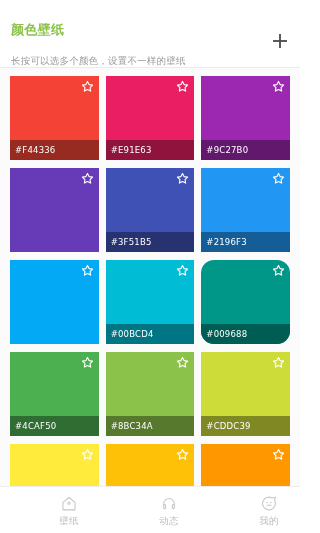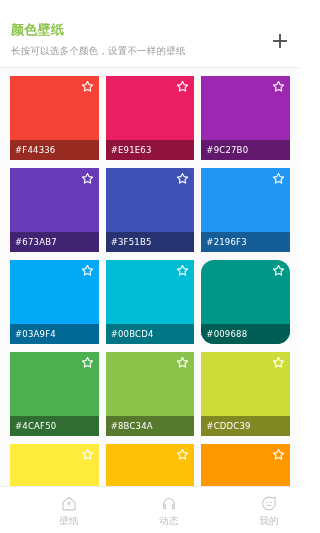--- a/index.html
+++ b/index.html
@@ -35,21 +35,21 @@
     border-bottom: 1px solid #ececec;
   }
   .header-title {
     font-size: 13px;
     font-weight: bold;
     color: #8BC34A;
     line-height: 15px;
     letter-spacing: 0.3px;
   }
   .header-sub {
-    margin-top: 8px;
+    margin-top: 18px;
     font-size: 9.5px;
     color: #9a9a9a;
     line-height: 12px;
     letter-spacing: 0.2px;
   }
   .add-btn {
     position: absolute;
     right: 7px;
     top: 28px;
     width: 26px;
@@ -188,21 +188,20 @@
             </svg>
           </span>
           <div class="tile-label" style="background: rgb(97, 24, 109);">#9C27B0</div>
         </div>
         <div class="tile" style="background: rgb(103, 58, 183);">
           <span class="tile-star">
             <svg width="13" height="13" viewBox="0 0 24 24">
               <path d="M12 2.6l2.9 5.9 6.5 0.95-4.7 4.6 1.1 6.45L12 17.45 6.2 20.5l1.1-6.45L2.6 9.45 9.1 8.5z" fill="none" stroke="#ffffff" stroke-width="2.1" stroke-linejoin="round"></path>
             </svg>
           </span>
-          <div class="tile-label" style="background: rgb(64, 36, 113);">#673AB7</div>
         </div>
         <div class="tile" style="background: rgb(63, 81, 181);">
           <span class="tile-star">
             <svg width="13" height="13" viewBox="0 0 24 24">
               <path d="M12 2.6l2.9 5.9 6.5 0.95-4.7 4.6 1.1 6.45L12 17.45 6.2 20.5l1.1-6.45L2.6 9.45 9.1 8.5z" fill="none" stroke="#ffffff" stroke-width="2.1" stroke-linejoin="round"></path>
             </svg>
           </span>
           <div class="tile-label" style="background: rgb(39, 50, 112);">#3F51B5</div>
         </div>
         <div class="tile" style="background: rgb(33, 150, 243);">
@@ -212,21 +211,20 @@
             </svg>
           </span>
           <div class="tile-label" style="background: rgb(20, 93, 151); margin-top: 36px;">#2196F3</div>
         </div>
         <div class="tile" style="background: rgb(3, 169, 244);">
           <span class="tile-star">
             <svg width="13" height="13" viewBox="0 0 24 24">
               <path d="M12 2.6l2.9 5.9 6.5 0.95-4.7 4.6 1.1 6.45L12 17.45 6.2 20.5l1.1-6.45L2.6 9.45 9.1 8.5z" fill="none" stroke="#ffffff" stroke-width="2.1" stroke-linejoin="round"></path>
             </svg>
           </span>
-          <div class="tile-label" style="background: rgb(2, 105, 151);">#03A9F4</div>
         </div>
         <div class="tile" style="background: rgb(0, 188, 212);">
           <span class="tile-star">
             <svg width="13" height="13" viewBox="0 0 24 24">
               <path d="M12 2.6l2.9 5.9 6.5 0.95-4.7 4.6 1.1 6.45L12 17.45 6.2 20.5l1.1-6.45L2.6 9.45 9.1 8.5z" fill="none" stroke="#ffffff" stroke-width="2.1" stroke-linejoin="round"></path>
             </svg>
           </span>
           <div class="tile-label" style="background: rgb(0, 117, 131);">#00BCD4</div>
         </div>
         <div class="tile" style="background: rgb(0, 150, 136); border-radius: 13px;">

